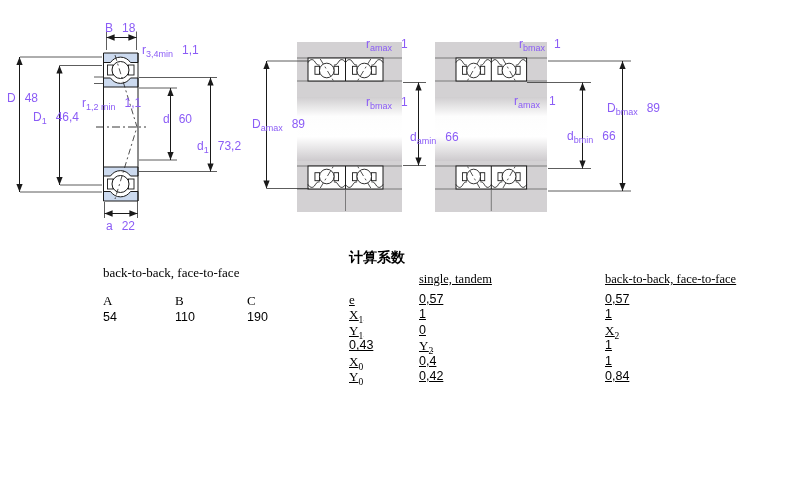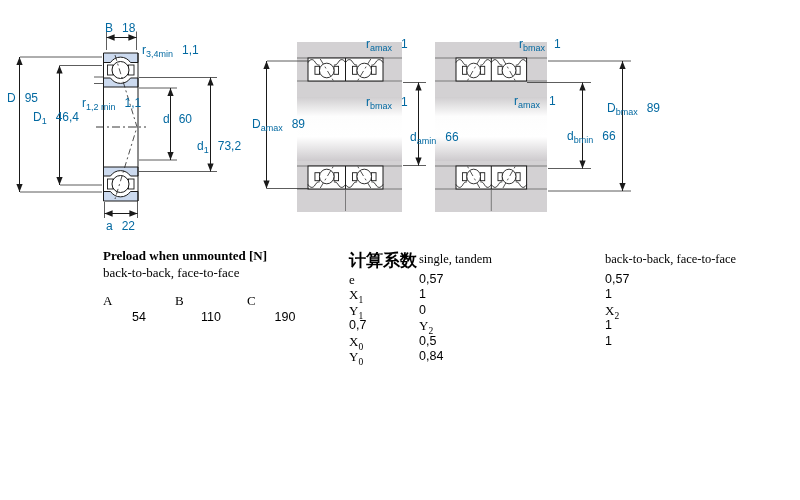--- a/index.html
+++ b/index.html
@@ -1,30 +1,30 @@
 <!DOCTYPE html>
 <html><head>
 <meta charset="utf-8">
 <style>
   html,body{margin:0;padding:0;background:#fff;}
   .page{position:relative;width:800px;height:500px;background:#fff;overflow:hidden;
         font-family:"Liberation Sans",sans-serif;color:#000;}
   svg{position:absolute;left:0;top:0;}
-  .dl{position:absolute;font:12px "Liberation Sans",sans-serif;white-space:nowrap;color:#0369a1;}
+  .dl{position:absolute;font:12px "Liberation Sans",sans-serif;white-space:nowrap;color:#8b5cf6;}
   .dl sub{font-size:9px;line-height:0;}
   .dl .val{margin-left:9px;}
   .tbl-title{position:absolute;font:bold 13px "Liberation Serif",serif;white-space:nowrap;}
   .tbl-sub{position:absolute;font:13px "Liberation Serif",serif;white-space:nowrap;}
   .preload-grid{position:absolute;left:103px;top:293px;display:grid;
                 grid-template-columns:72px 72px 76px;grid-template-rows:17px 17px;}
   .preload-grid .hdr{font:13px "Liberation Serif",serif;}
-  .preload-grid .num{font:12.5px "Liberation Sans",sans-serif;text-align:center;}
-  .factors-grid{position:absolute;left:349px;top:252px;display:grid;
+  .preload-grid .num{font:12.5px "Liberation Sans",sans-serif;}
+  .factors-grid{position:absolute;left:349px;top:272px;display:grid;
                 grid-template-columns:70px 186px 190px;
-                grid-template-rows:20px repeat(7,15.4px);align-items:start;}
+                grid-template-rows:20px repeat(7,15.4px);align-items:start;text-decoration:underline;}
   .factors-grid .fhdr{font:12.5px "Liberation Serif",serif;white-space:nowrap;}
   .factors-grid .flbl{font:13px "Liberation Serif",serif;}
   .factors-grid .flbl sub{font-size:9.5px;}
   .factors-grid .fval{font:12.5px "Liberation Sans",sans-serif;}
   .ln{stroke:#1a1a1a;stroke-width:1;fill:none;}
   .ext{stroke:#333;stroke-width:0.8;fill:none;}
   .thin{stroke:#555;stroke-width:0.7;fill:none;}
   .dash1{stroke:#222;stroke-width:0.9;fill:none;stroke-dasharray:8 3 2 3;}
   .dash2{stroke:#222;stroke-width:0.8;fill:none;stroke-dasharray:6 3 2 3;}
 </style>
@@ -148,72 +148,72 @@
         <line class="ln" x1="582.5" y1="82.5" x2="582.5" y2="168.5" marker-start="url(#arr)" marker-end="url(#arr)"></line>
         <line class="ext" x1="548" y1="61" x2="631" y2="61"></line>
         <line class="ext" x1="548" y1="191" x2="631" y2="191"></line>
         <line class="ln" x1="622.5" y1="61" x2="622.5" y2="191" marker-start="url(#arr)" marker-end="url(#arr)"></line>
       </g>
     </g>
   </svg>
 
   <div class="dl" style="left:105px;top:21px"><span>B</span><sub></sub><span class="val">18</span></div>
   <div class="dl" style="left:142px;top:43px"><span>r</span><sub>3,4min</sub><span class="val">1,1</span></div>
-  <div class="dl" style="left:7px;top:91px"><span>D</span><sub></sub><span class="val">95</span></div>
+  <div class="dl" style="left:7px;top:91px"><span>D</span><sub></sub><span class="val">48</span></div>
   <div class="dl" style="left:33px;top:110px"><span>D</span><sub>1</sub><span class="val">46,4</span></div>
   <div class="dl" style="left:82px;top:96px"><span>r</span><sub>1,2 min</sub><span class="val">1,1</span></div>
   <div class="dl" style="left:163px;top:112px"><span>d</span><sub></sub><span class="val">60</span></div>
   <div class="dl" style="left:197px;top:139px"><span>d</span><sub>1</sub><span class="val">73,2</span></div>
   <div class="dl" style="left:106px;top:219px"><span>a</span><sub></sub><span class="val">22</span></div>
 
   <div class="dl" style="left:366px;top:37px"><span>r</span><sub>amax</sub><span class="val">1</span></div>
   <div class="dl" style="left:252px;top:117px"><span>D</span><sub>amax</sub><span class="val">89</span></div>
   <div class="dl" style="left:366px;top:95px"><span>r</span><sub>bmax</sub><span class="val">1</span></div>
   <div class="dl" style="left:410px;top:130px"><span>d</span><sub>amin</sub><span class="val">66</span></div>
 
   <div class="dl" style="left:519px;top:37px"><span>r</span><sub>bmax</sub><span class="val">1</span></div>
   <div class="dl" style="left:514px;top:94px"><span>r</span><sub>amax</sub><span class="val">1</span></div>
   <div class="dl" style="left:567px;top:129px"><span>d</span><sub>bmin</sub><span class="val">66</span></div>
   <div class="dl" style="left:607px;top:101px"><span>D</span><sub>bmax</sub><span class="val">89</span></div>
 
-  <div class="tbl-title" style="left:103px;top:248px">Preload when unmounted [N]</div>
   <div class="tbl-sub" style="left:103px;top:265px">back-to-back, face-to-face</div>
   <div class="preload-grid">
     <div class="hdr">A</div>
     <div class="hdr">B</div>
     <div class="hdr">C</div>
     <div class="num">54</div>
     <div class="num">110</div>
     <div class="num">190</div>
   </div>
 
-  <div class="tbl-title" style="left:349px;top:249px;font-size:17px">计算系数</div>
+  <div class="tbl-title" style="left:349px;top:249px;font-size:14px">计算系数</div>
   <div class="factors-grid">
     <div></div>
     <div class="fhdr">single, tandem</div>
     <div class="fhdr">back-to-back, face-to-face</div>
 
     <div class="flbl"><span>e</span><sub></sub></div>
     <div class="fval">0,57</div>
     <div class="fval">0,57</div>
 
     <div class="flbl"><span>X</span><sub>1</sub></div>
     <div class="fval">1</div>
     <div class="fval">1</div>
 
     <div class="flbl"><span>Y</span><sub>1</sub></div>
     <div class="fval">0</div>
 
     <div class="flbl"><span>X</span><sub>2</sub></div>
-    <div class="fval">0,7</div>
+    <div class="fval">0,43</div>
 
     <div class="flbl"><span>Y</span><sub>2</sub></div>
     <div class="fval">1</div>
 
     <div class="flbl"><span>X</span><sub>0</sub></div>
-    <div class="fval">0,5</div>
+    <div class="fval">0,4</div>
     <div class="fval">1</div>
 
     <div class="flbl"><span>Y</span><sub>0</sub></div>
+    <div class="fval">0,42</div>
     <div class="fval">0,84</div>
   </div>
 
 </div>
 
 </body></html>

